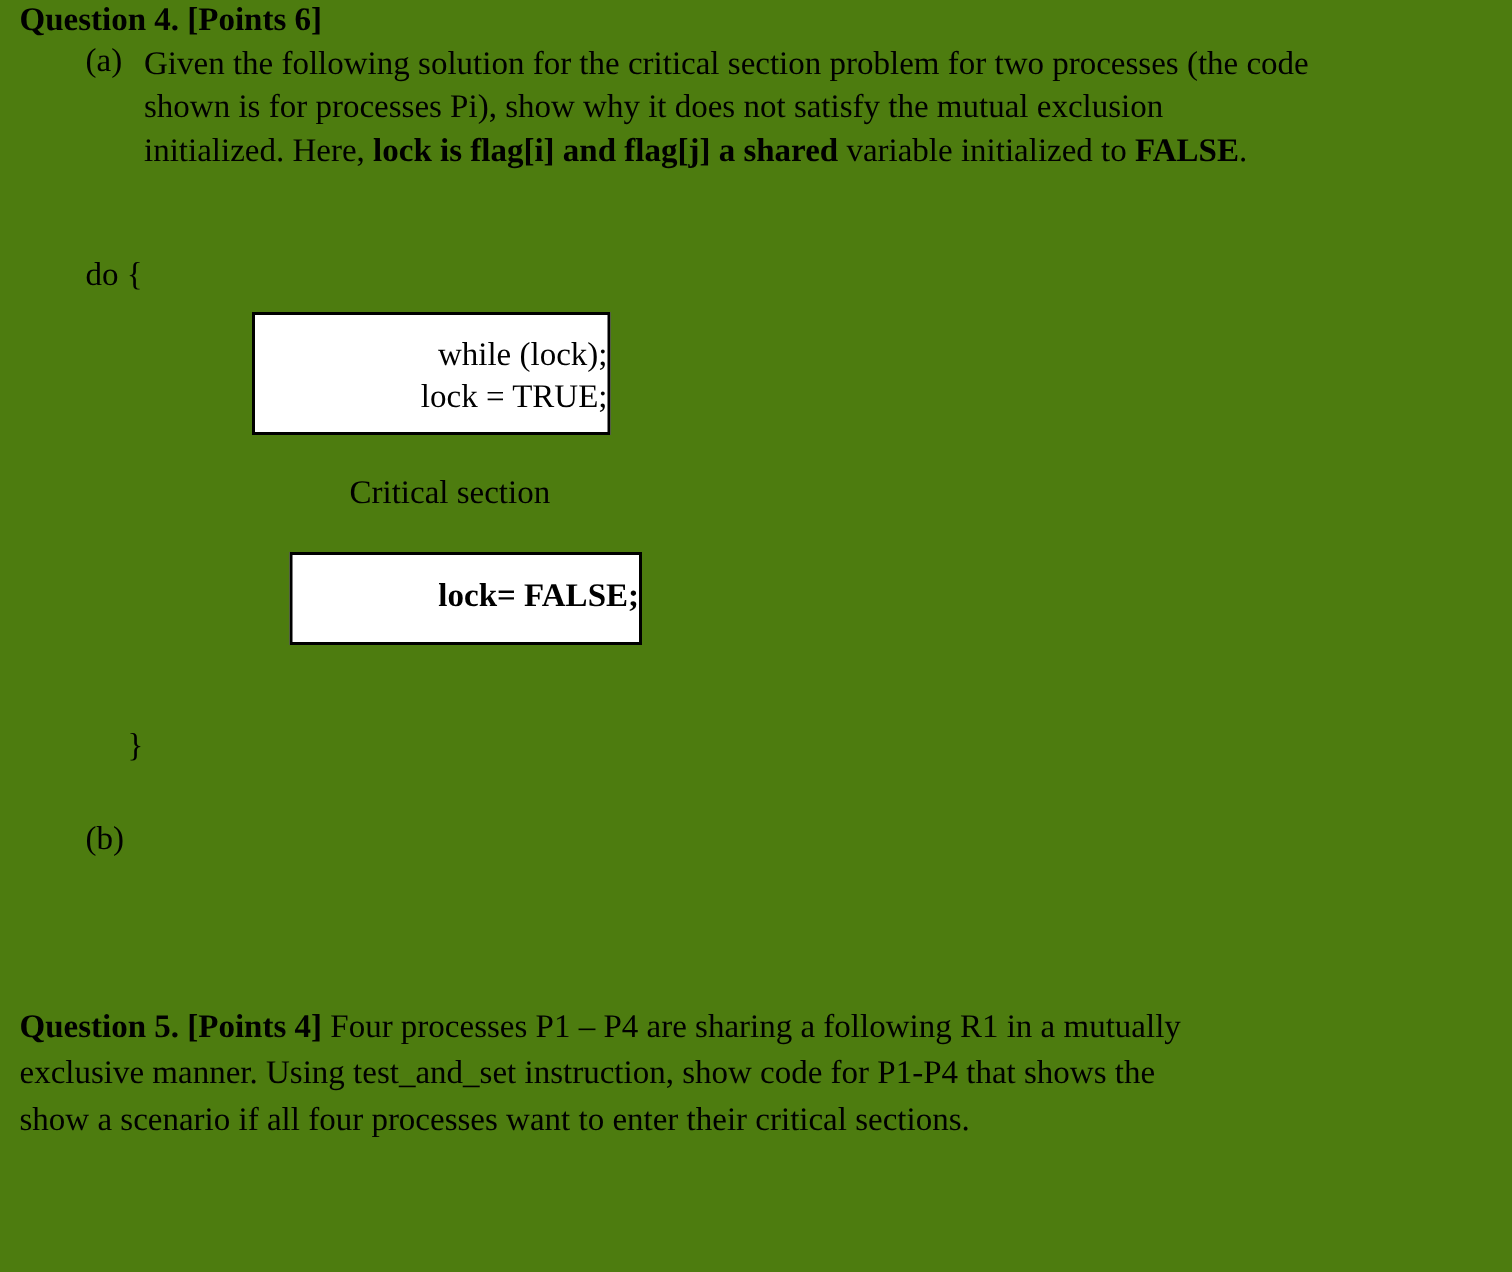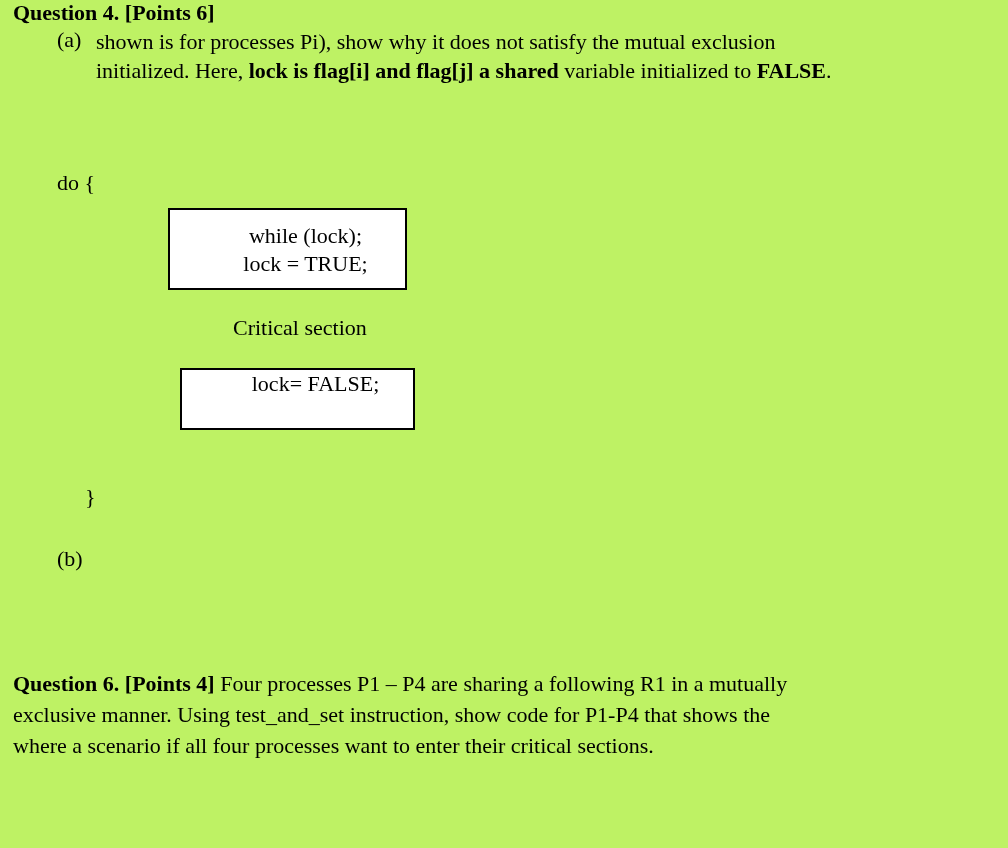--- a/index.html
+++ b/index.html
@@ -4,21 +4,21 @@
 <style>
   html, body {
     margin: 0;
     padding: 0;
     background: #ffffff;
   }
   .page {
     position: relative;
     width: 1008px;
     height: 848px;
-    background: #bef264;
+    background: #4d7c0f;
     color: #000000;
     font-family: "Liberation Serif", "DejaVu Serif", serif;
     font-size: 22px;
     overflow: hidden;
   }
   .abs { position: absolute; white-space: nowrap; }
   .bold { font-weight: bold; }
   .q4-heading {
     left: 13px; top: 0px;
     font-weight: bold;
@@ -37,45 +37,48 @@
     text-align: center;
   }
   .entry-box {
     left: 168px; top: 208px;
     width: 239px; height: 82px;
     padding-top: 12px;
     padding-left: 36px;
     line-height: 28px;
   }
   .exit-box {
-    left: 180px; top: 368px;
+    left: 193px; top: 368px;
     width: 235px; height: 62px;
+    padding-top: 13px;
     padding-left: 36px;
     line-height: 28px;
+    font-weight: bold;
   }
-  .code-box .code-line { display: block; }
+  .code-box .code-line { display: block; text-align: right; }
   .critical-label  { left: 233px; top: 315px; }
   .remainder-label { left: 217px; top: 457px; }
   .part-b { top: 546px; }
   .q5-para {
     left: 13px; top: 668px;
     line-height: 31px;
   }
   .q5-para .line { display: block; }
 </style>
 </head>
 <body>
 
 <div class="page">
 
   <div class="abs q4-heading">Question 4. [Points 6]</div>
 
   <div class="abs part-marker" style="top: 27px;">(a)</div>
 
   <div class="abs part-text para-a" style="top: 27px;">
+    <span class="line">Given the following solution for the critical section problem for two processes (the code</span>
     <span class="line">shown is for processes Pi), show why it does not satisfy the mutual exclusion</span>
     <span class="line"><span>initialized. Here, </span><span class="bold">lock is flag[i] and flag[j] a shared</span><span> variable initialized to </span><span class="bold">FALSE</span><span>.</span></span>
   </div>
 
   <div class="abs do-open">do {</div>
 
   <div class="abs code-box entry-box">
     <span class="code-line">while (lock);</span>
     <span class="code-line">lock = TRUE;</span>
   </div>
@@ -85,18 +88,18 @@
   <div class="abs code-box exit-box">
     <span class="code-line">lock= FALSE;</span>
   </div>
 
 
   <div class="abs do-close">}</div>
 
   <div class="abs part-marker part-b">(b)</div>
 
   <div class="abs q5-para">
-    <span class="line"><span class="bold">Question 6. [Points 4]</span><span> Four processes P1 – P4 are sharing a following R1 in a mutually</span></span>
+    <span class="line"><span class="bold">Question 5. [Points 4]</span><span> Four processes P1 – P4 are sharing a following R1 in a mutually</span></span>
     <span class="line">exclusive manner. Using test_and_set instruction, show code for P1-P4 that shows the</span>
-    <span class="line">where a scenario if all four processes want to enter their critical sections.</span>
+    <span class="line">show a scenario if all four processes want to enter their critical sections.</span>
   </div>
 
 </div>
 
 </body></html>

